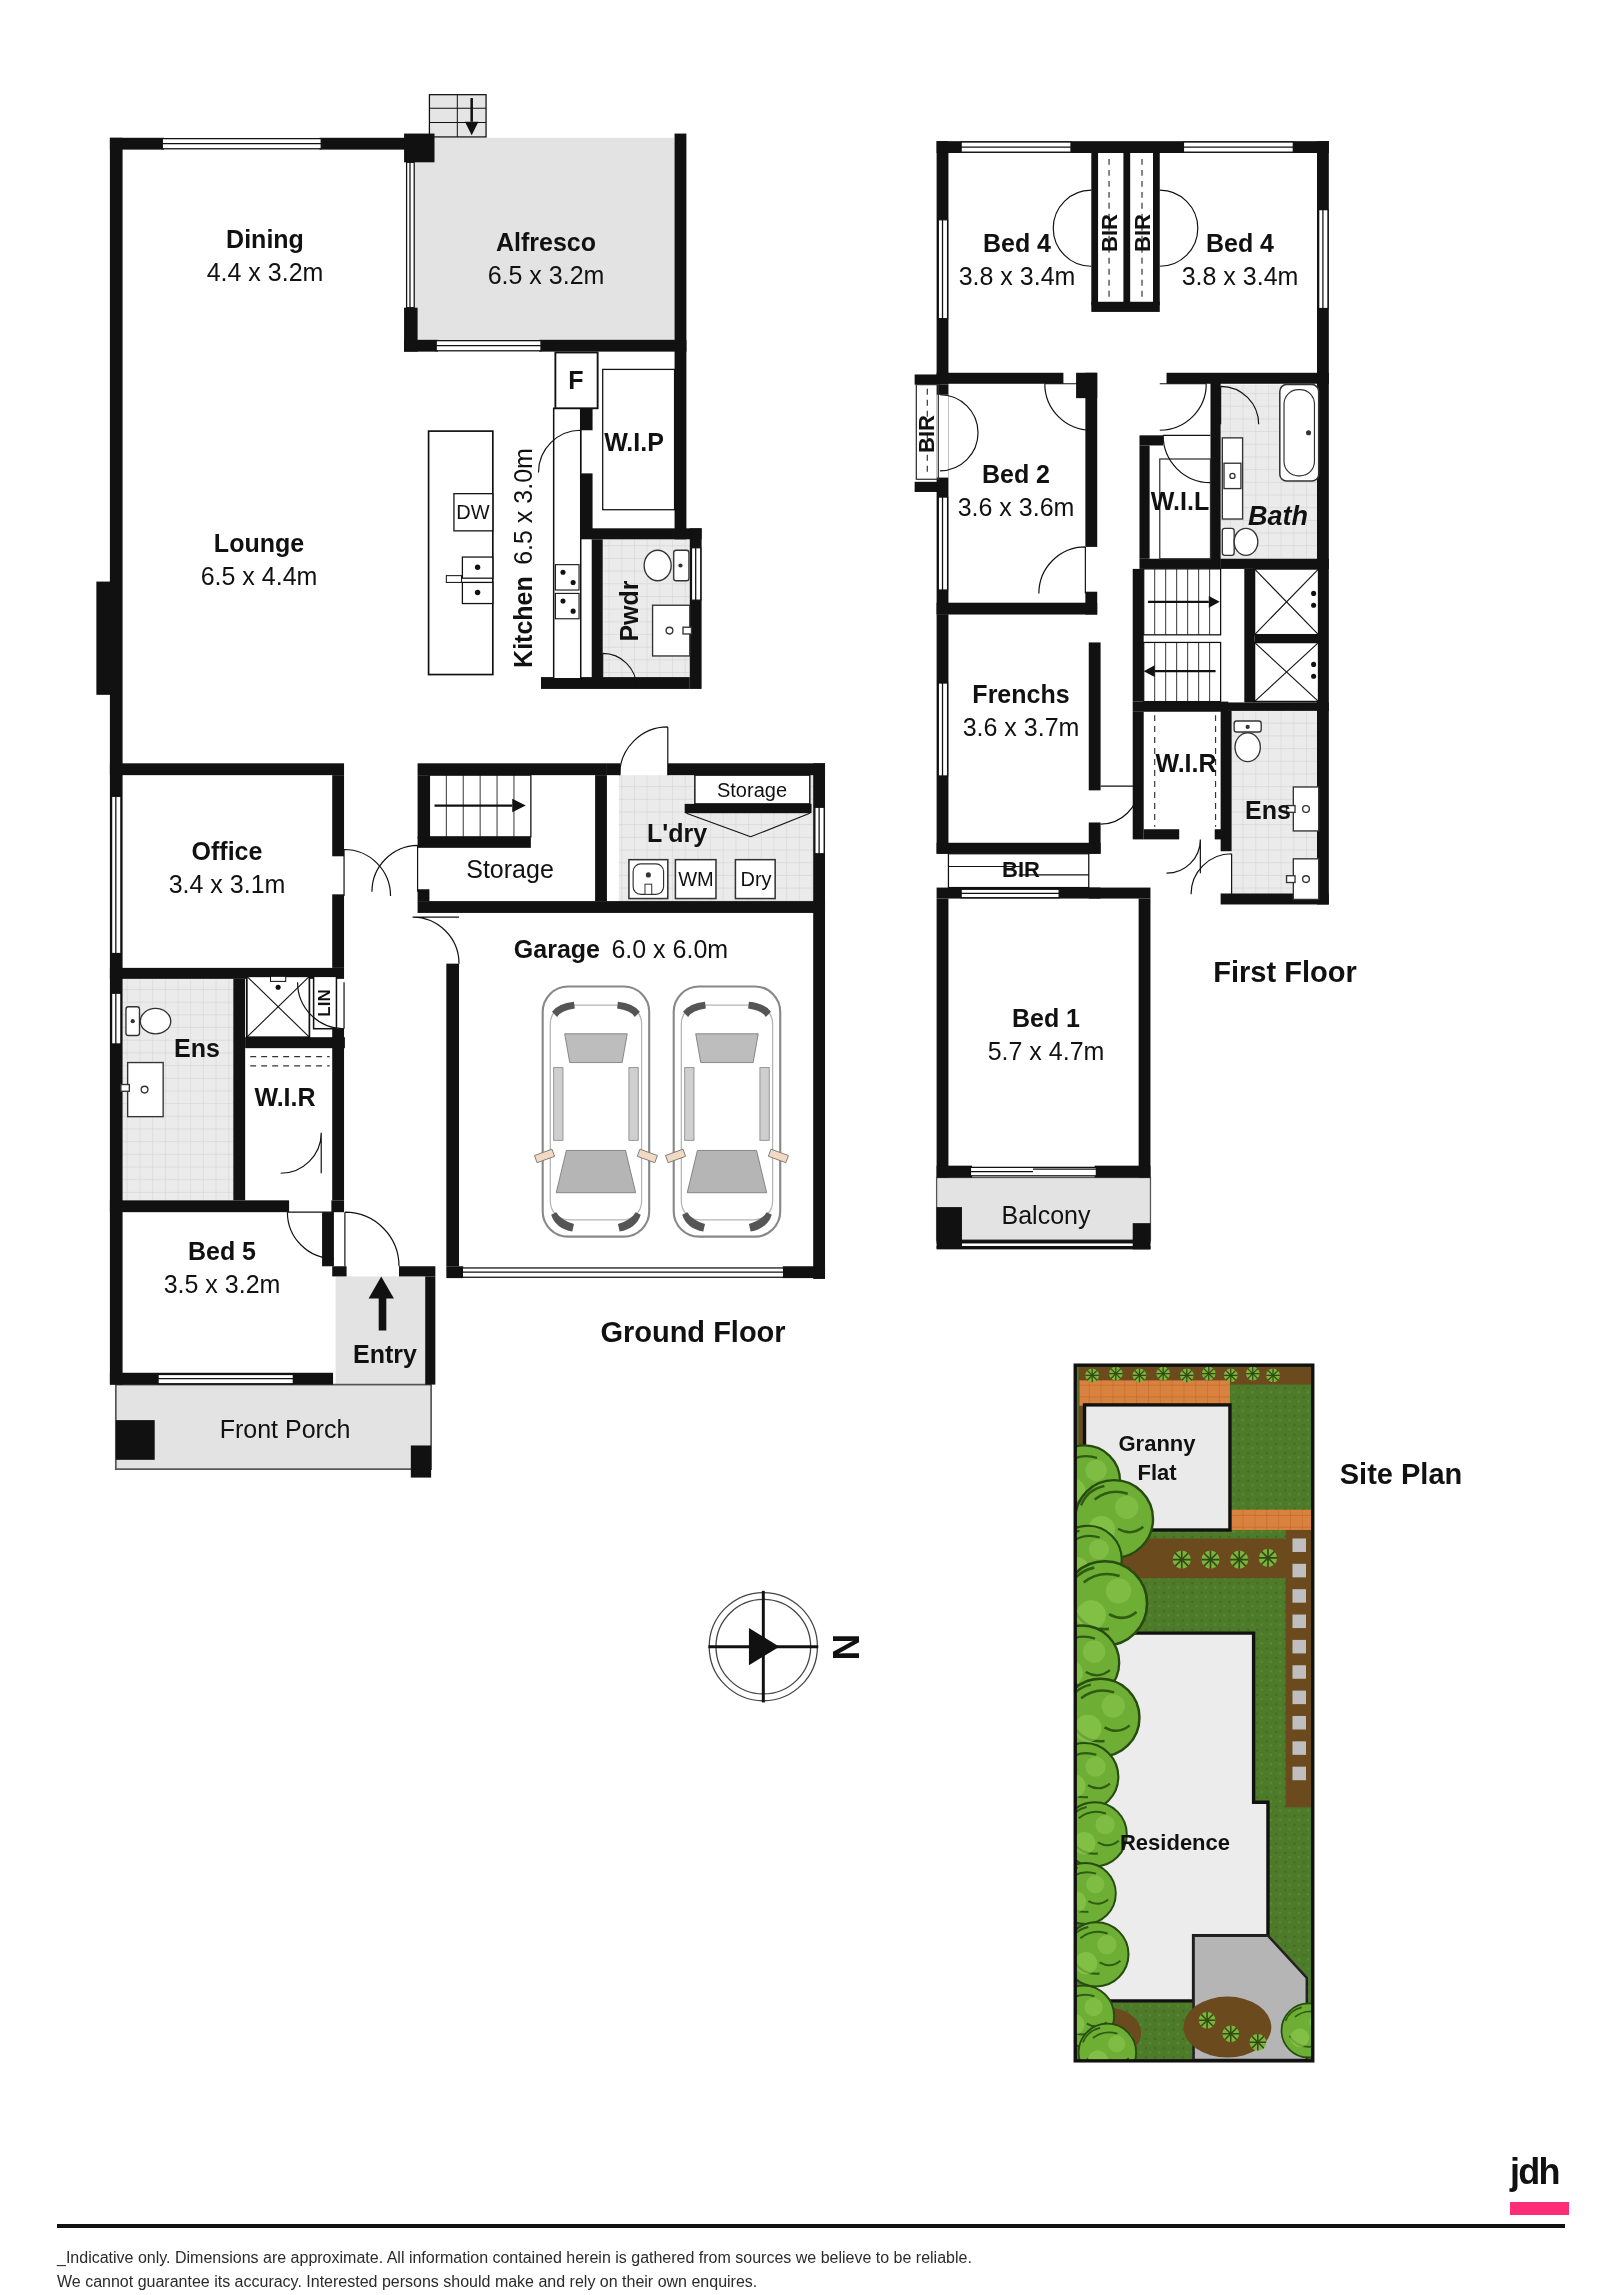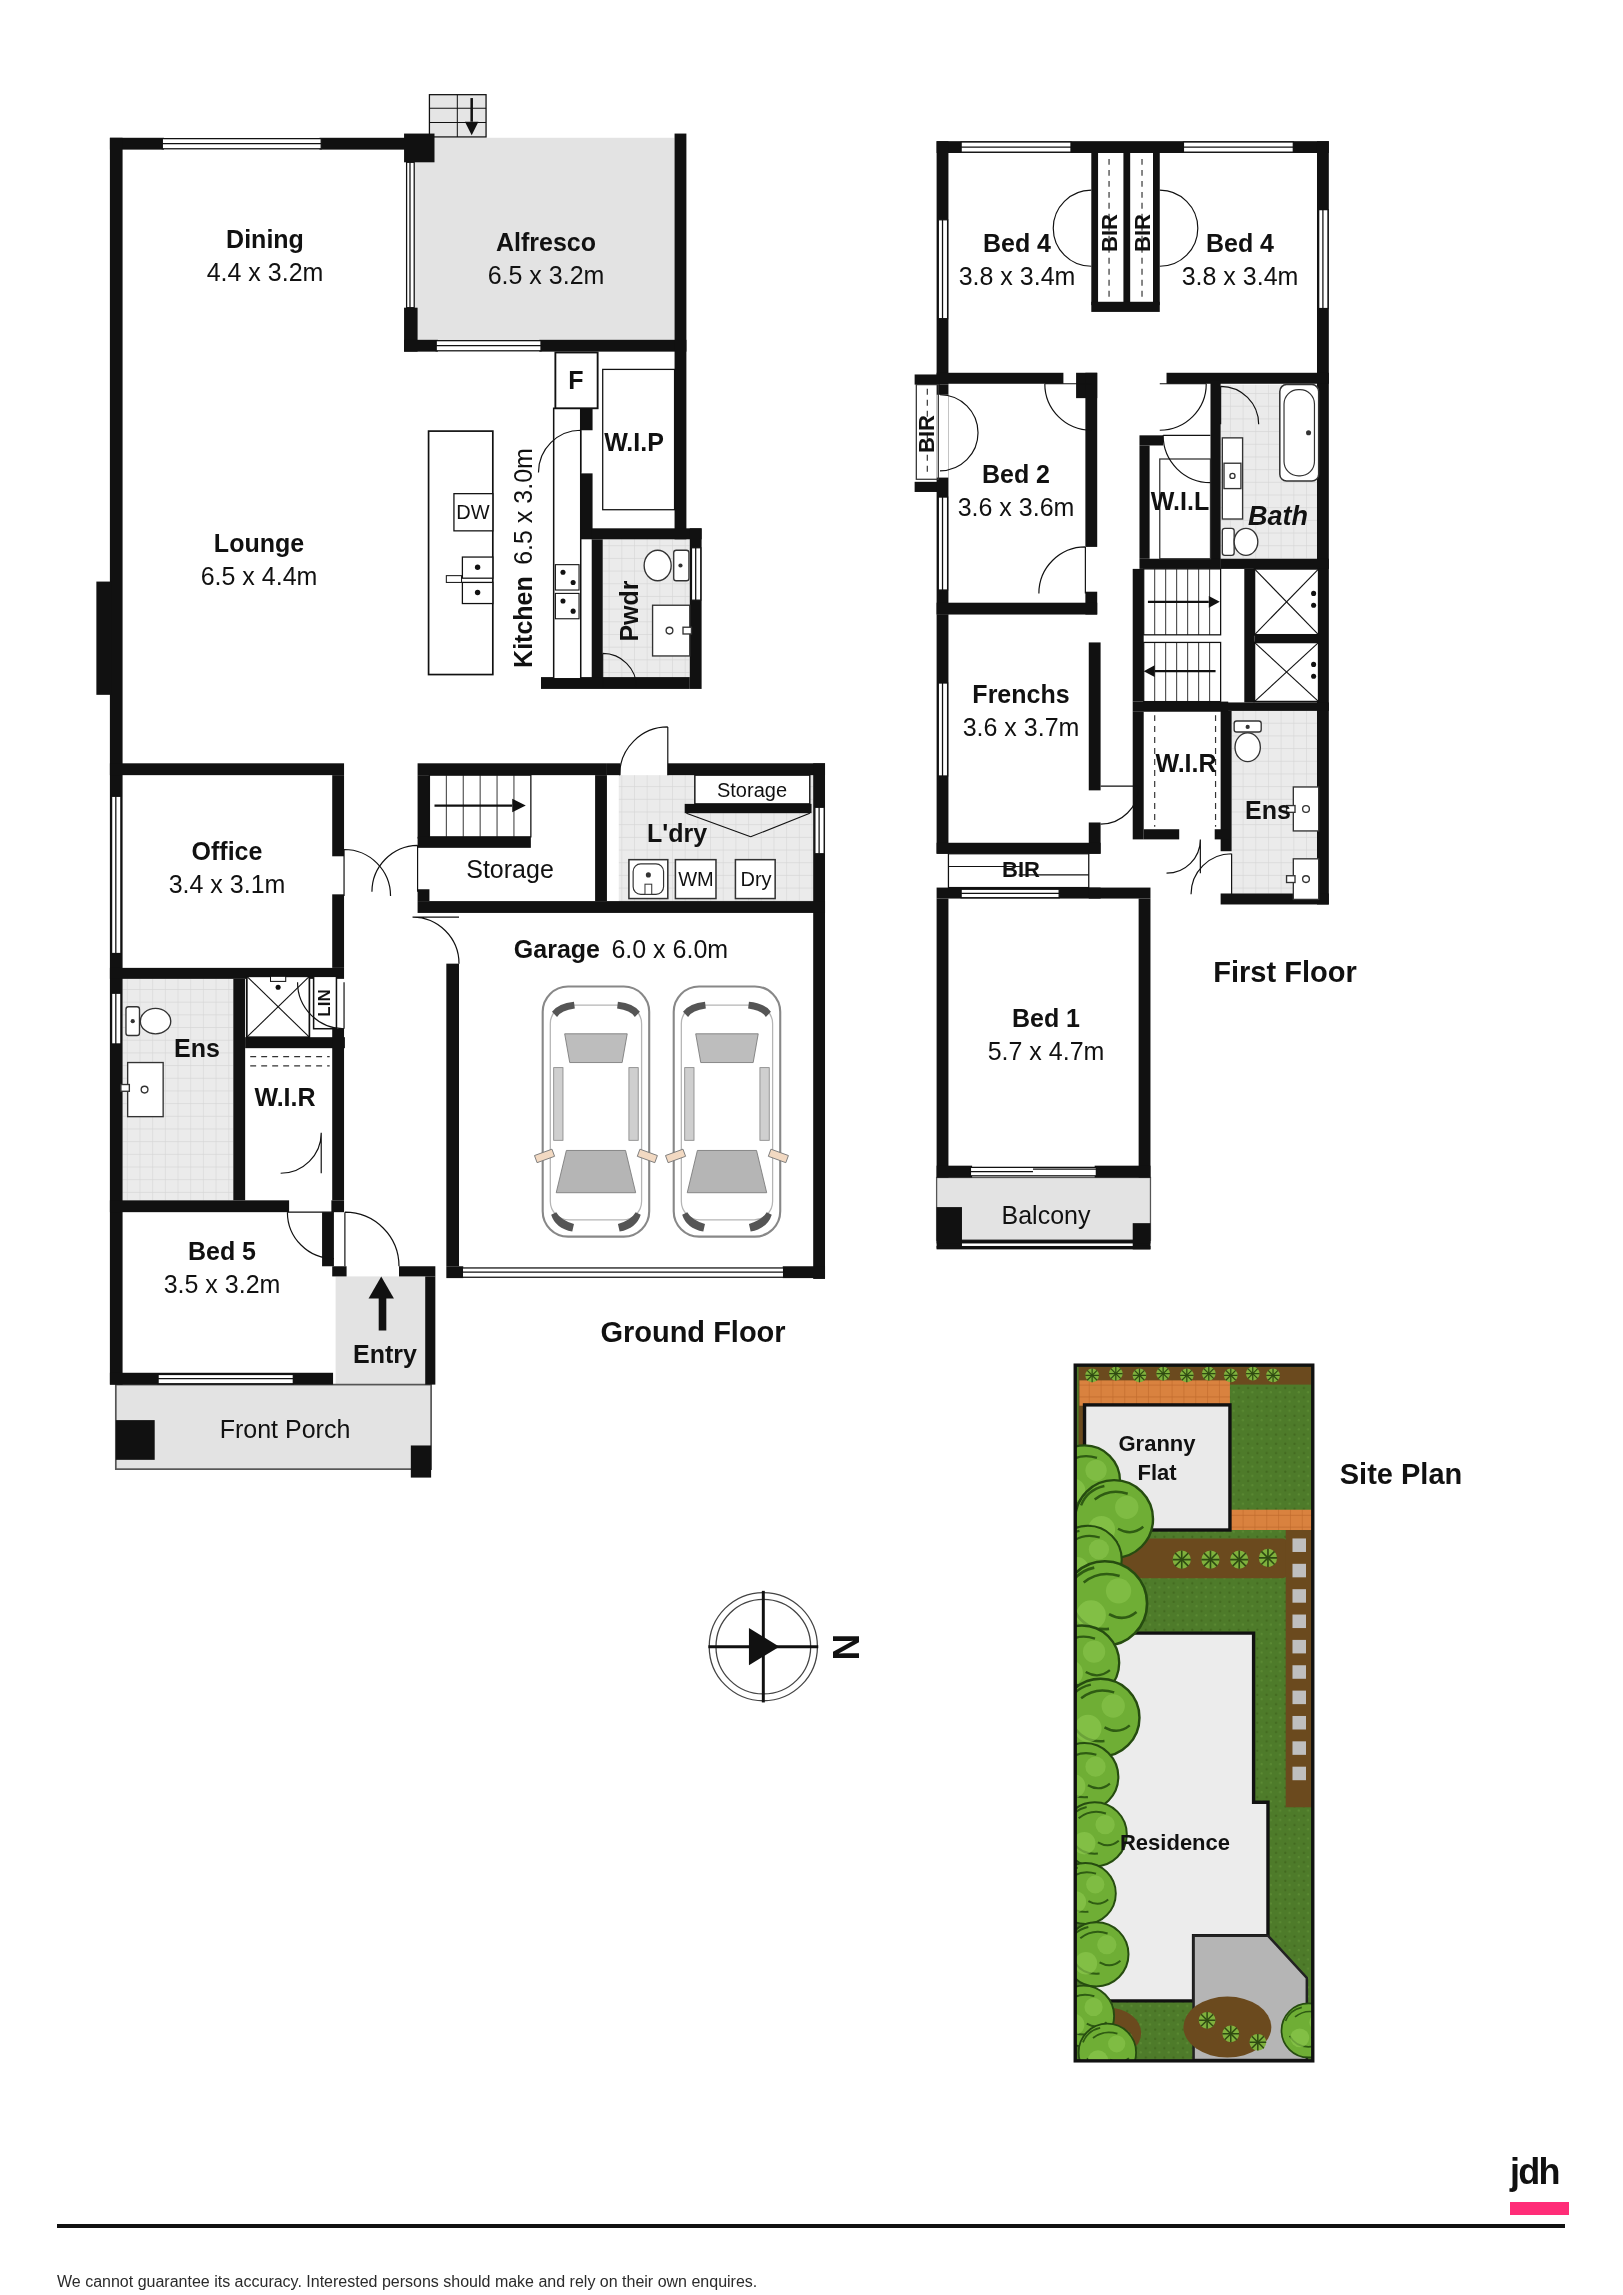--- a/index.html
+++ b/index.html
@@ -595,16 +595,17 @@
 </div>
 <div class="lbl b26" style="left:1175px;top:1843px">Residence</div>
 <div class="lbl title" style="left:1401px;top:1474px">Site Plan</div>
 
 <div class="north" style="left:845px;top:1647px">N</div>
 
 
 <div class="logo">jdh</div>
 <div class="logoBar"></div>
 <div class="rule"></div>
+<div class="disc" style="top:2249px">_Indicative only. Dimensions are approximate. All information contained herein is gathered from sources we believe to be reliable.</div>
 <div class="disc" style="top:2273px">We cannot guarantee its accuracy. Interested persons should make and rely on their own enquires.</div>
 
 </div>
 
 
 </body></html>

